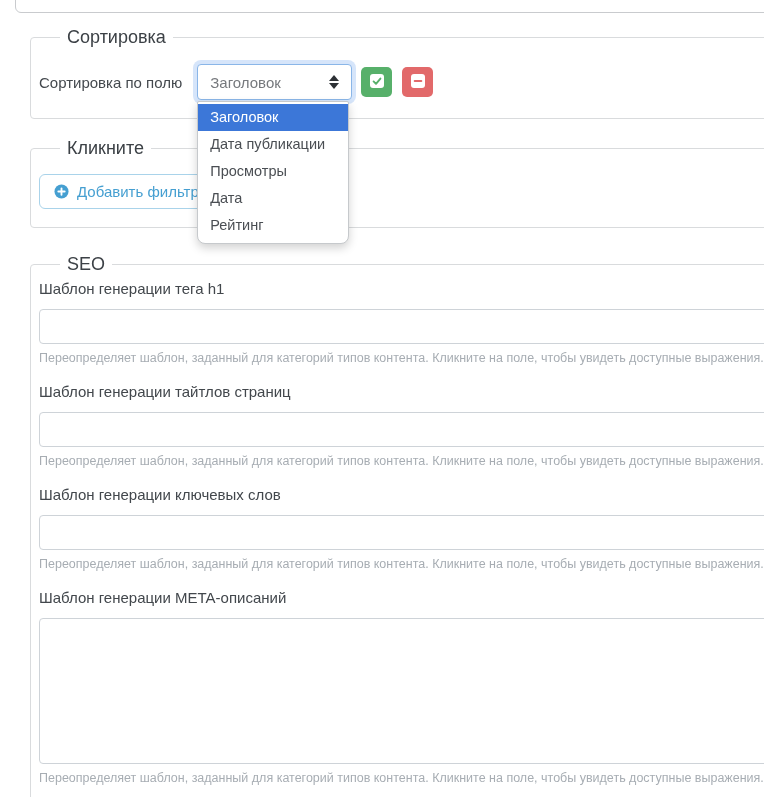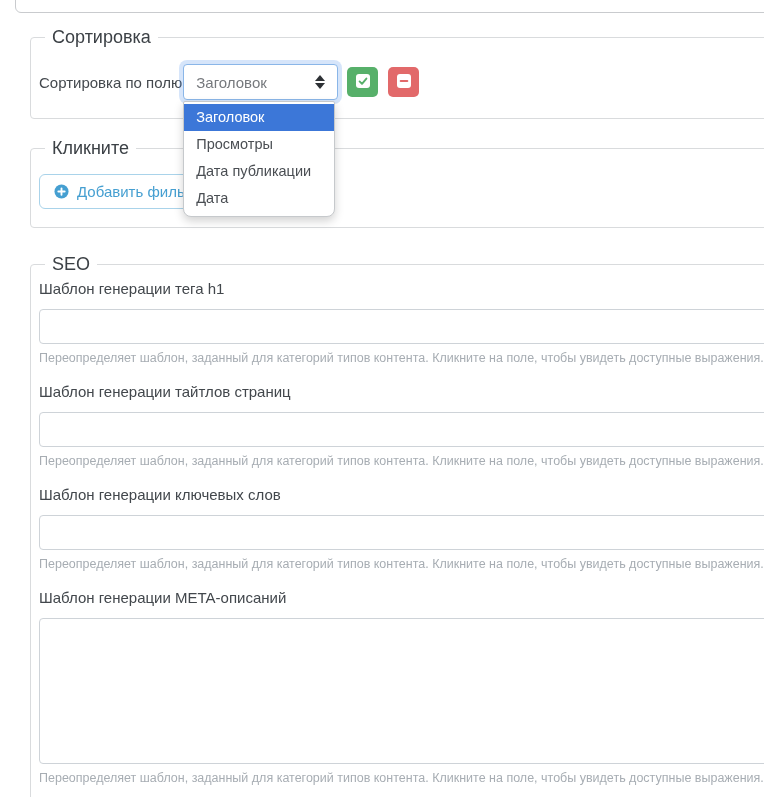--- a/index.html
+++ b/index.html
@@ -14,29 +14,29 @@
     position:absolute; left:15px; top:-42px; width:940px; height:55px;
     border:1px solid #c9cbce; border-radius:6px; background:#fff;
   }
 
   fieldset {
     position:absolute; border:1px solid #d9dbdd; border-radius:4px;
     padding:0 8px; background:transparent;
   }
   legend {
     font-size:18px; line-height:22px; color:#3c4146;
-    padding:0 7px; margin-left:6px;
+    padding:0 7px; margin-left:21px;
   }
   .fs-sorting { left:30px; top:26px;  width:880px; height:93px; z-index:20; }
   .fs-filters { left:30px; top:137px; width:880px; height:91px; z-index:5; }
   .fs-seo     { left:30px; top:253px; width:880px; height:620px; z-index:1; }
 
   
   .sort-row { display:flex; align-items:center; margin-top:16px; }
-  .sort-label { font-size:15px; color:#44494e; margin-right:1px; white-space:nowrap; }
+  .sort-label { font-size:15px; color:#44494e; margin-right:15px; white-space:nowrap; }
 
   .select-wrap { position:relative; }
   .select-box {
     width:155px; height:36px; background:#fff; border:1px solid #8ab6e8;
     border-radius:4px; box-shadow:0 0 0 4px rgba(70,135,230,.22);
     display:flex; align-items:center; padding:0 12px; cursor:default;
   }
   .select-box .value { font-size:15px; color:#76797d; flex:1; }
   .arrows { display:flex; flex-direction:column; gap:2px; }
   .arrows i { display:block; width:0; height:0; border-left:5px solid transparent; border-right:5px solid transparent; }
@@ -96,23 +96,24 @@
       <div class="select-box">
         <span class="value">Заголовок</span>
         <span class="arrows">
             <i class="up"></i>
             <i class="down"></i>
           </span>
       </div>
 
       <div class="dropdown">
         <div class="option selected">Заголовок</div>
+        <div class="option">Дата публикации</div>
         <div class="option">Просмотры</div>
-        <div class="option">Дата публикации</div>
         <div class="option">Дата</div>
+        <div class="option">Рейтинг</div>
       </div>
     </div>
 
     <button class="icon-btn btn-apply">
       <span>
         <svg width="16" height="16" viewBox="0 0 16 16">
             <rect x="1" y="1" width="14" height="14" rx="3" fill="#ffffff"></rect>
             <path d="M4.6 8.4l2.4 2.4 4.4-5.2" stroke="#57b06a" stroke-width="1.9" fill="none" stroke-linecap="round" stroke-linejoin="round"></path>
           </svg>
       </span>

